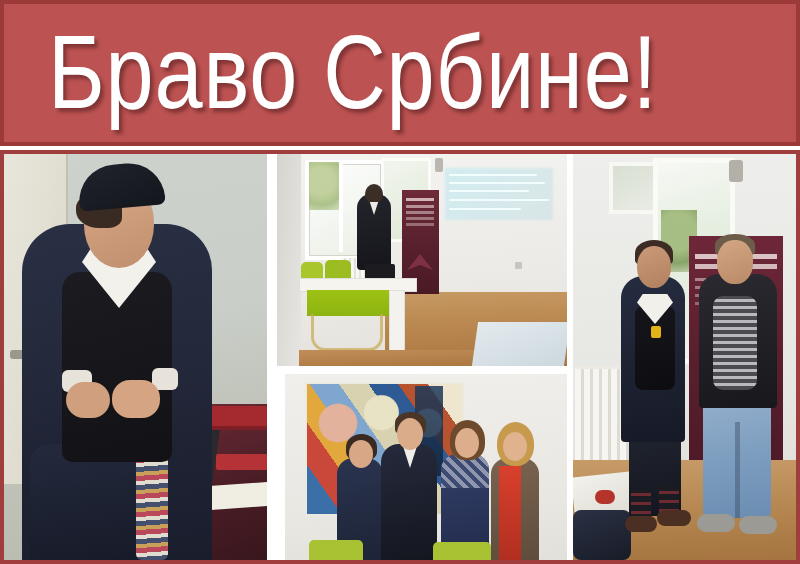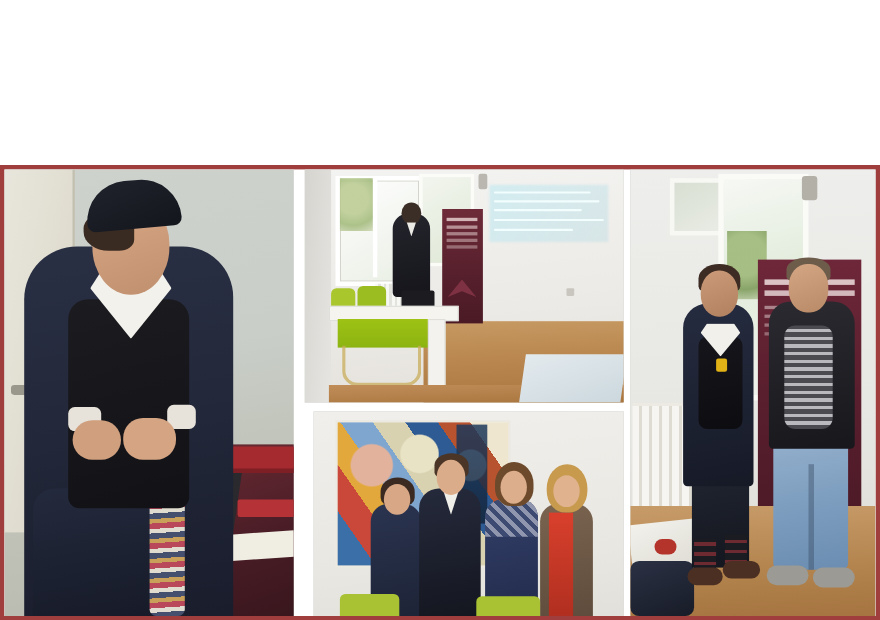--- a/index.html
+++ b/index.html
@@ -504,20 +504,23 @@
   .tm-speaker {
     left: 156px; top: 6px; width: 14px; height: 22px;
     background: #b3b0a8; border-radius: 3px;
   }
 </style>
 </head>
 <body>
 
 <div id="page">
 
+  <div class="banner">
+    <div class="banner-title">Браво Србине!</div>
+  </div>
 
   <div class="collage">
 
     <div class="photo" id="photo-folk-man">
       <div class="scene">
         <div class="ph fm-door"></div>
         <div class="ph fm-handle"></div>
         <div class="ph fm-table"></div>
         <div class="ph fm-chair"></div>
         <div class="ph fm-table-red1"></div>

